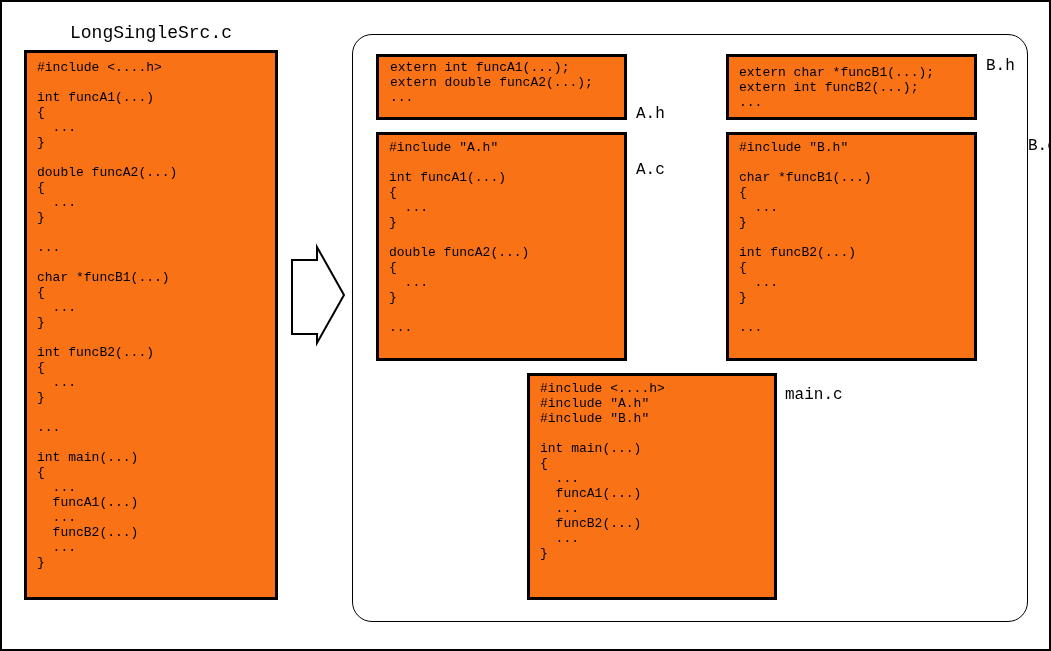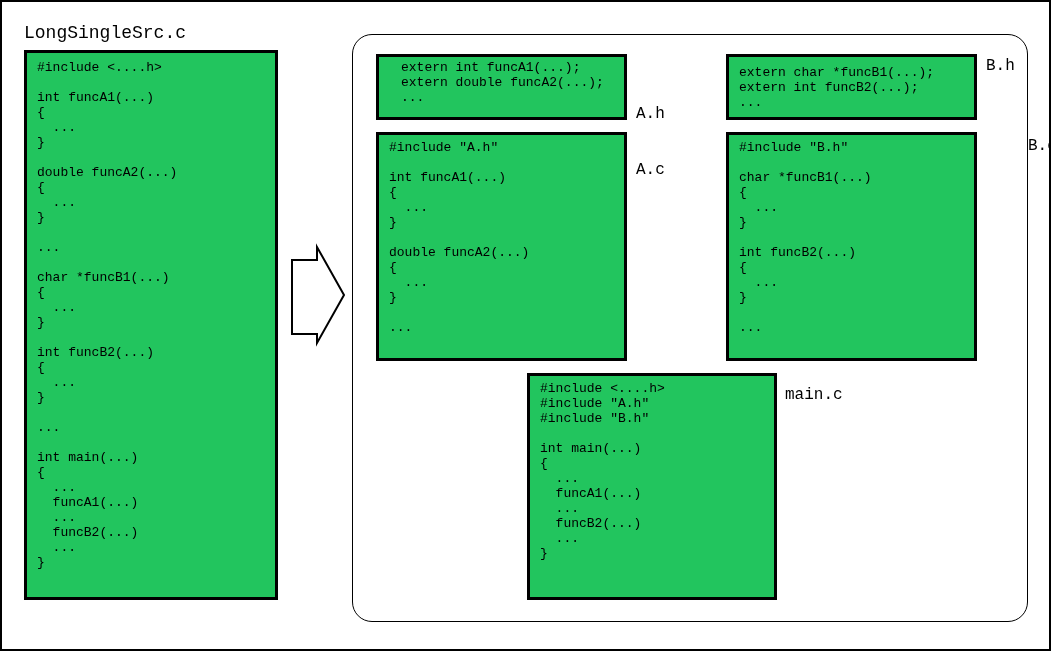--- a/index.html
+++ b/index.html
@@ -16,32 +16,32 @@
     background: #ffffff;
     font-family: "Liberation Mono", "DejaVu Sans Mono", monospace;
     color: #000000;
     overflow: hidden;
   }
   .src-title {
     position: absolute;
     left: 22px;
     top: 20px;
     width: 254px;
-    text-align: left;
+    text-align: center;
     font-size: 18px;
     line-height: 22px;
     letter-spacing: 0px;
     white-space: nowrap;
   }
   pre.codebox {
     position: absolute;
     margin: 0;
     box-sizing: border-box;
     border: 3px solid #000000;
-    background: #22c55e;
+    background: #f97316;
     font-family: "Liberation Mono", "DejaVu Sans Mono", monospace;
     font-size: 13px;
     line-height: 15px;
     white-space: pre;
     overflow: hidden;
   }
   .src-box {
     left: 22px;
     top: 48px;
     width: 254px;
@@ -52,21 +52,21 @@
     position: absolute;
     left: 350px;
     top: 32px;
     width: 676px;
     height: 588px;
     box-sizing: border-box;
     border: 1.5px solid #000000;
     border-radius: 20px;
     background: #ffffff;
   }
-  .box-ah { left: 374px; top: 52px;  width: 251px; height: 66px;  padding: 3px 22px; }
+  .box-ah { left: 374px; top: 52px;  width: 251px; height: 66px;  padding: 3px 11px; }
   .box-bh { left: 724px; top: 52px;  width: 251px; height: 66px;  padding: 8px 10px; }
   .box-ac { left: 374px; top: 130px; width: 251px; height: 229px; padding: 5px 10px; }
   .box-bc { left: 724px; top: 130px; width: 251px; height: 229px; padding: 5px 10px; }
   .box-mc { left: 525px; top: 371px; width: 250px; height: 227px; padding: 5px 10px; }
   .filelabel {
     position: absolute;
     font-size: 16px;
     line-height: 18px;
     white-space: nowrap;
   }

